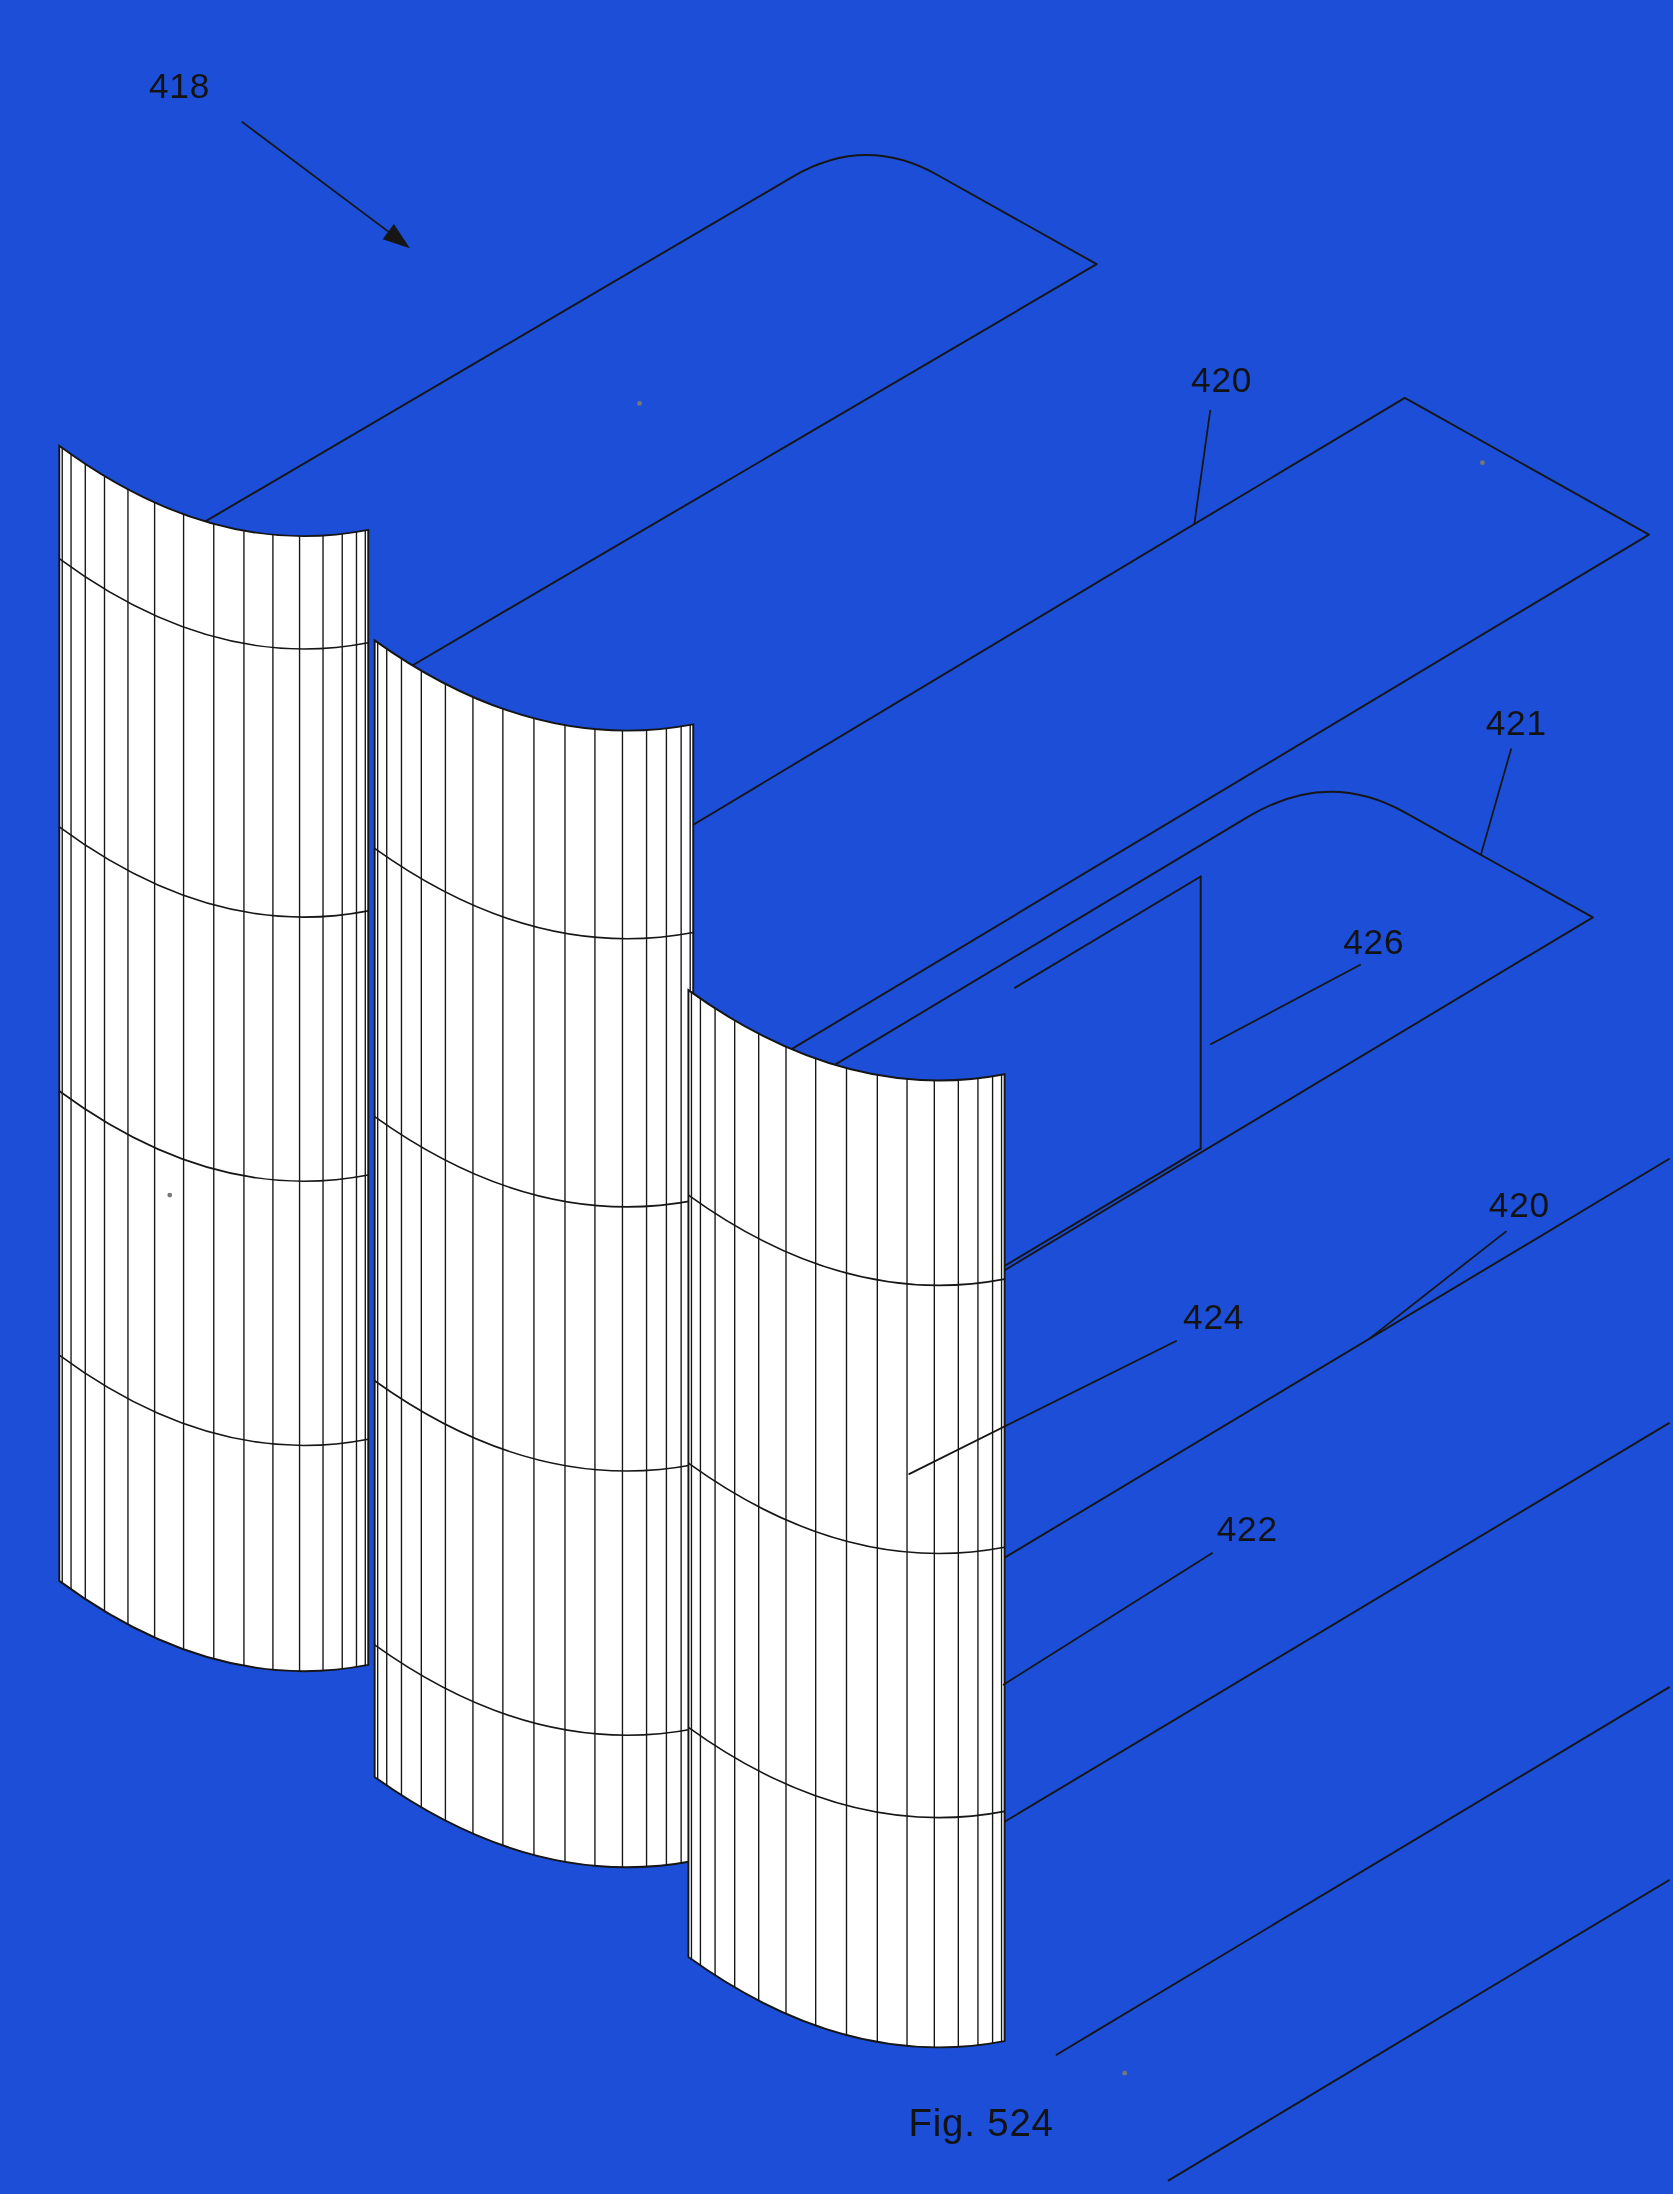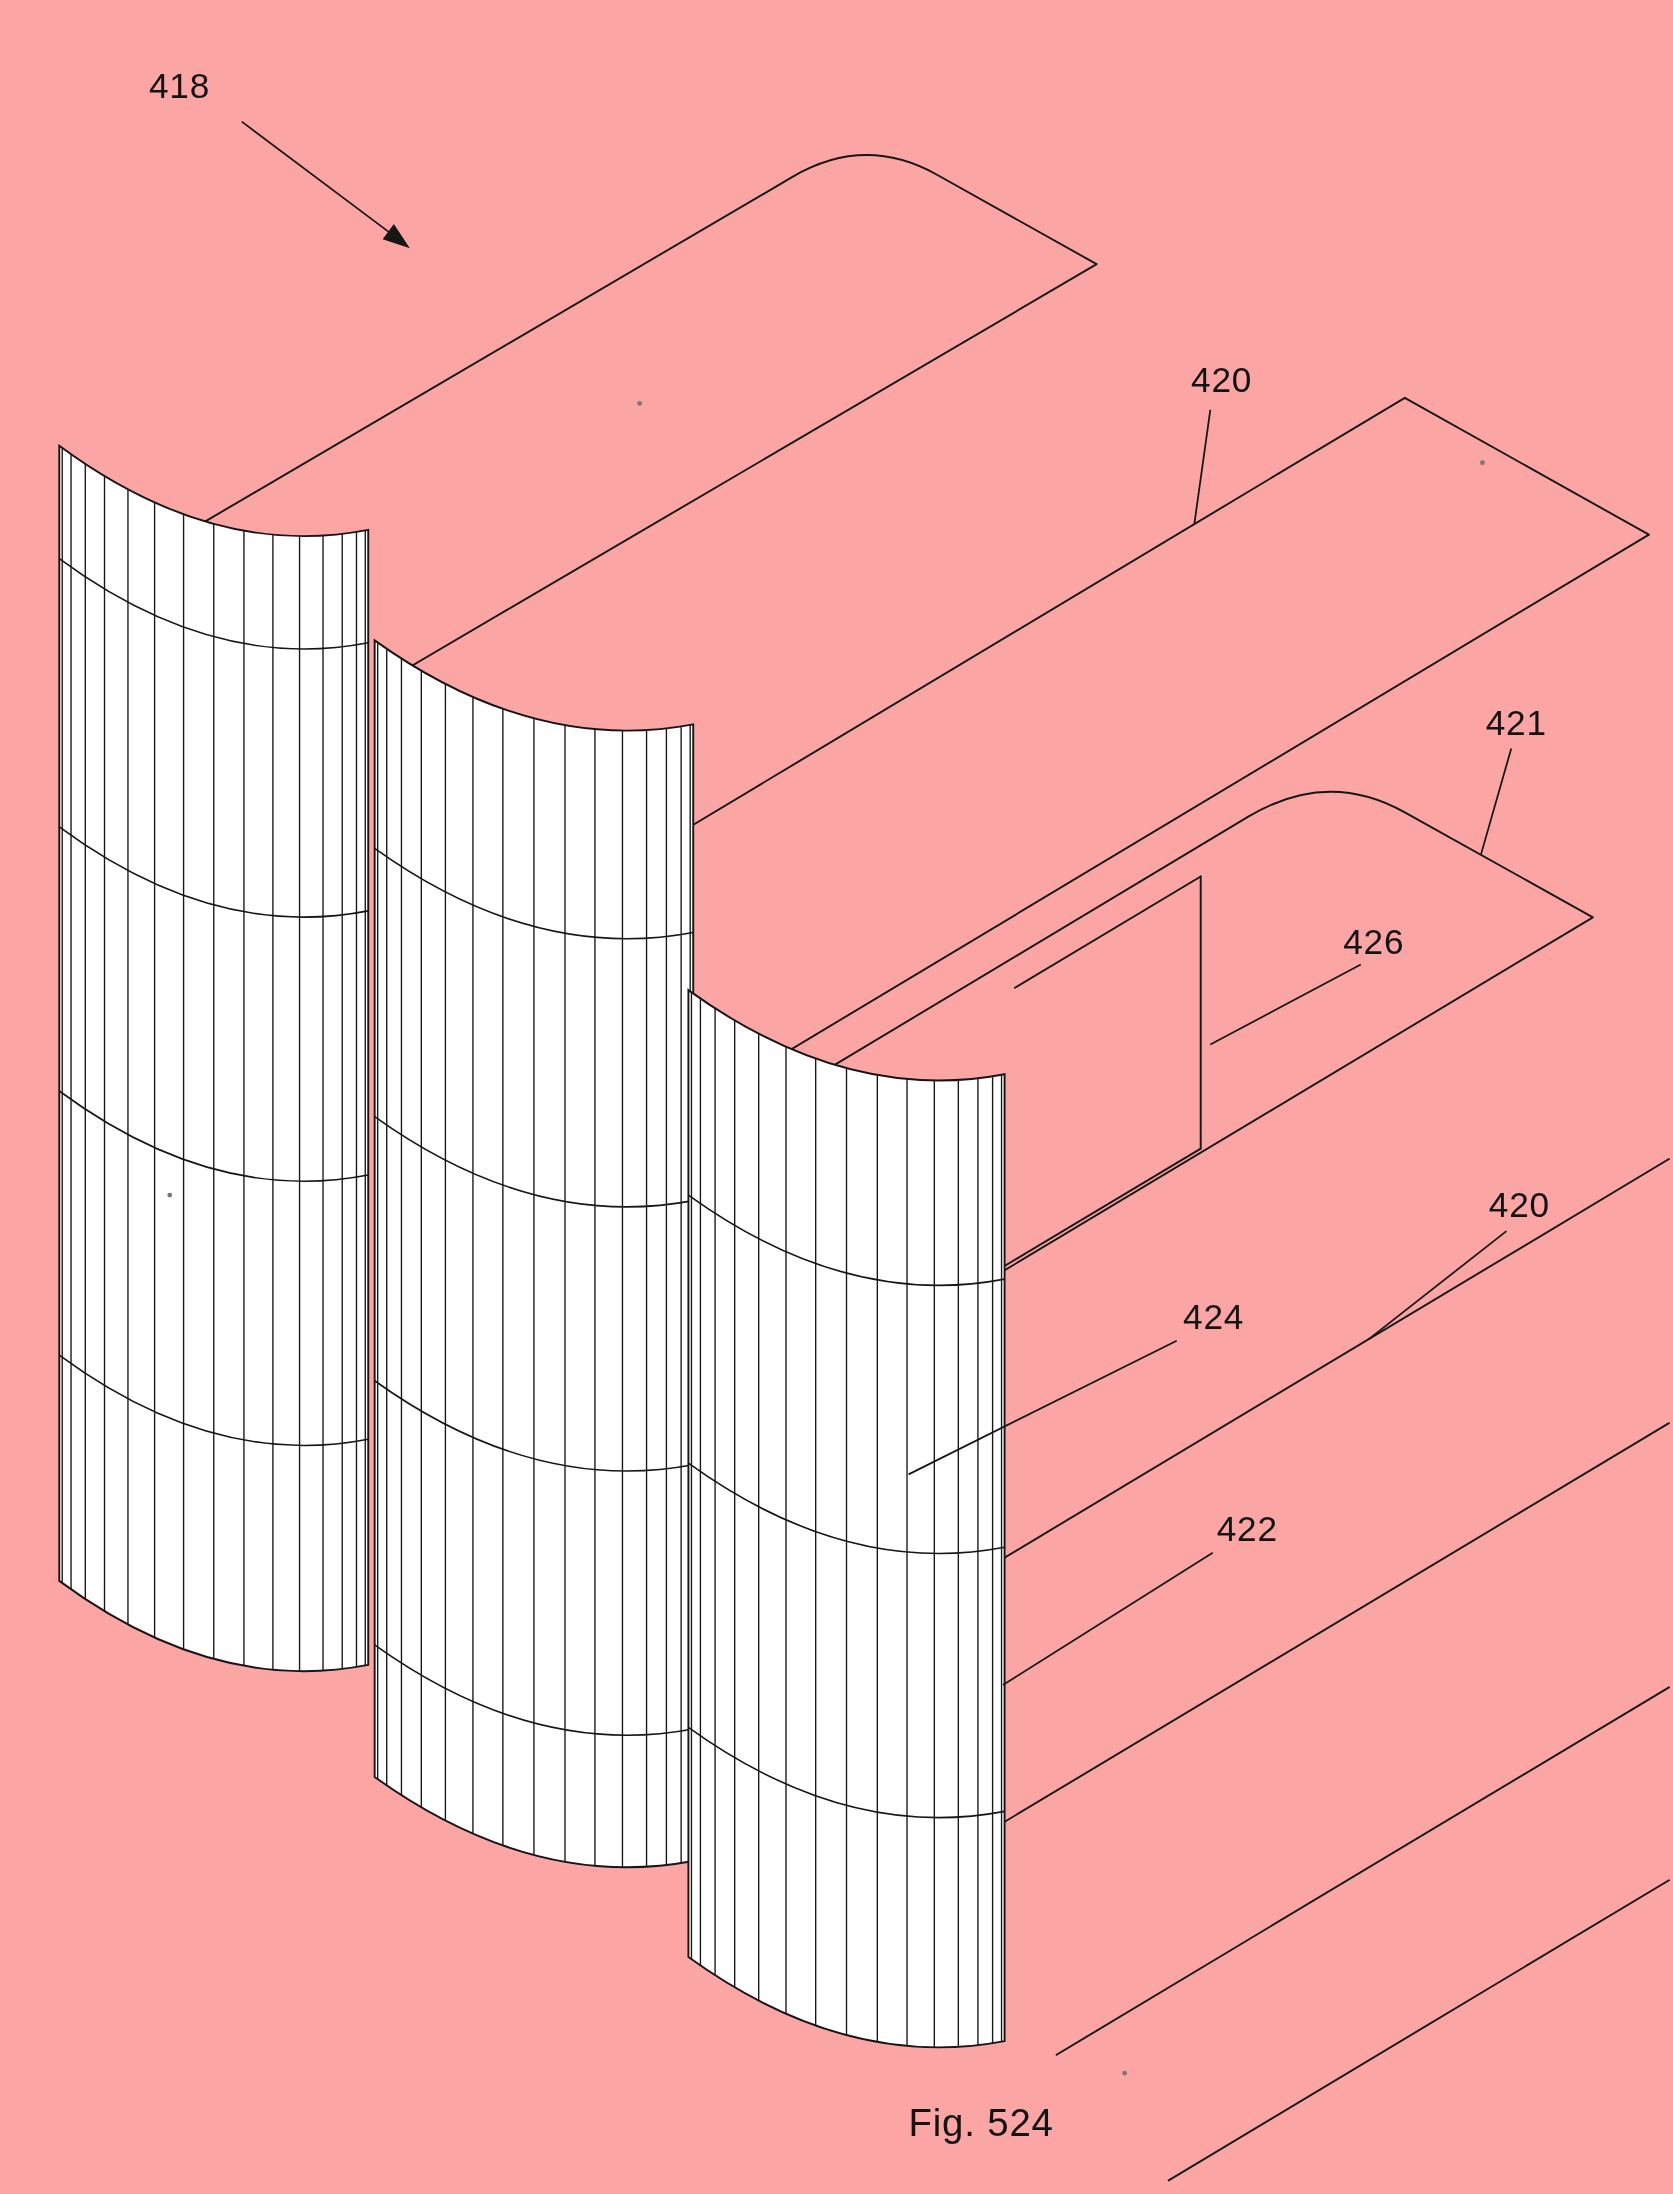--- a/index.html
+++ b/index.html
@@ -1,20 +1,20 @@
 <!DOCTYPE html>
 <html style="font-size:13px"><head>
 <meta charset="utf-8">
 <style>
   html,body{margin:0;padding:0;background:#ffffff;}
   .page{
     position:relative;
     width:1673px;
     height:2194px;
-    background:#fca5a5;
+    background:#1d4ed8;
     font-family:"Liberation Sans",sans-serif;
     overflow:hidden;
   }
   svg{display:block;}
   .edge{fill:none;stroke:#161616;stroke-width:2.4;stroke-linejoin:round;stroke-linecap:round;}
   .col-outline{fill:#ffffff;stroke:#161616;stroke-width:2.4;}
   .col-band{fill:none;stroke:#161616;stroke-width:2;}
   .col-rib{stroke:#161616;stroke-width:1.7;}
   .leader{stroke:#161616;stroke-width:2.2;fill:none;}
   .arrowhead{fill:#161616;stroke:none;}

